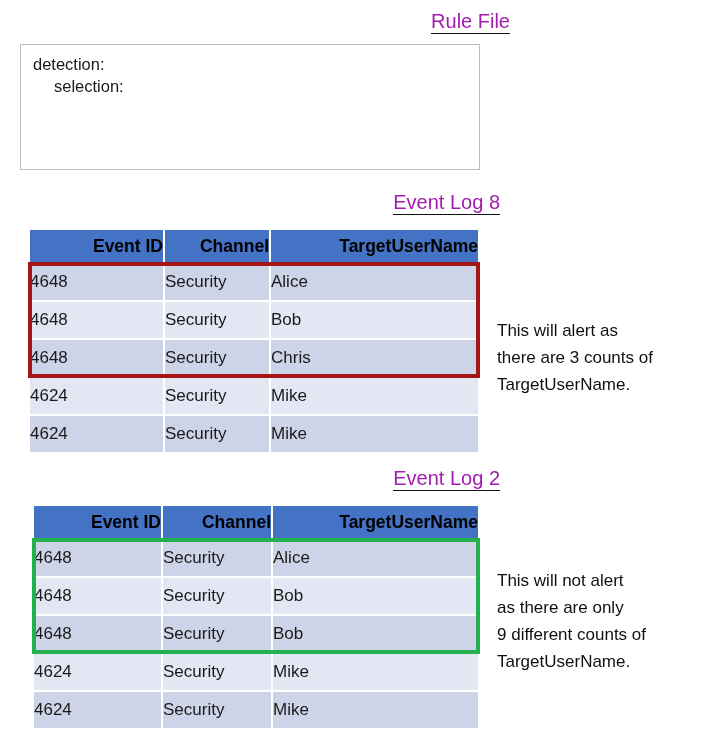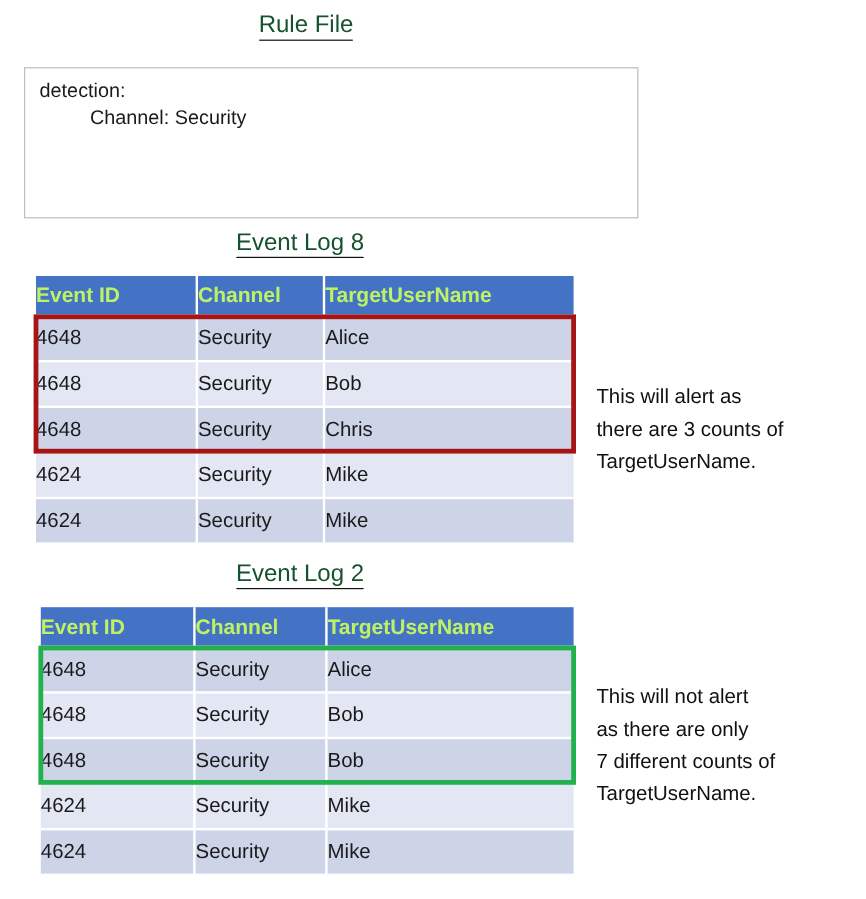--- a/index.html
+++ b/index.html
@@ -14,39 +14,39 @@
     font-family: "Liberation Sans", sans-serif;
     color: #000000;
     overflow: hidden;
   }
 
   
   .section-title {
     position: absolute;
     font-size: 20px;
     line-height: 24px;
-    text-align: center;
+    text-align: right;
     white-space: nowrap;
-    color: #14532d;
+    color: #a21caf;
   }
   .section-title .ul {
     border-bottom: 1.5px solid #101010;
     padding-bottom: 1px;
   }
 
   #rule-title  { left: 0;  top: 9px;   width: 510px; }
   #log1-title  { left: 0;  top: 190px; width: 500px; }
   #log2-title  { left: 0;  top: 466px; width: 500px; }
 
   
   #rule-box {
     position: absolute;
     left: 20px;
-    top: 56px;
-    width: 512px;
+    top: 44px;
+    width: 460px;
     height: 126px;
     border: 1px solid #bdbdbd;
     background: #ffffff;
     box-sizing: border-box;
     padding: 8px 0 0 0;
   }
   .rule-line {
     font-size: 16.5px;
     line-height: 22px;
     color: #1a1a1a;
@@ -61,25 +61,25 @@
     position: absolute;
     border-collapse: collapse;
     table-layout: fixed;
     font-size: 17px;
   }
   #log1-table { left: 30px;  top: 230px; width: 448px; }
   #log2-table { left: 34px;  top: 506px; width: 444px; }
 
   .log-table th {
     background: #4472c4;
-    color: #bef264;
+    color: #000000;
     font-weight: bold;
     font-size: 17.5px;
     height: 32px;
-    text-align: left;
+    text-align: right;
     border-right: 2px solid #ffffff;
     border-bottom: 2px solid #ffffff;
     padding: 0;
   }
   .log-table th:last-child { border-right: none; }
 
   .log-table td {
     height: 36px;
     text-align: left;
     padding: 0;
@@ -131,21 +131,21 @@
 </style>
 </head>
 <body>
 
 <div class="section-title" id="rule-title">
   <span class="ul">Rule File</span>
 </div>
 
 <div id="rule-box">
   <div class="rule-line ind0">detection:</div>
-  <div class="rule-line ind2">Channel: Security</div>
+  <div class="rule-line ind1">selection:</div>
 </div>
 
 <div class="section-title" id="log1-title">
   <span class="ul">Event Log 8</span>
 </div>
 
 <table class="log-table" id="log1-table">
   <colgroup>
     <col class="col-eid">
       <col class="col-chan">
@@ -236,14 +236,14 @@
       <td>Security</td>
       <td>Mike</td>
     </tr>
   </tbody>
 </table>
 
 <div class="hl-box" id="log2-highlight" style="border-color: rgb(34, 177, 76);"></div>
 
 <div class="annotation" id="log2-annotation">This will not alert
 as there are only
-7 different counts of
+9 different counts of
 TargetUserName.</div>
 
 </body></html>

